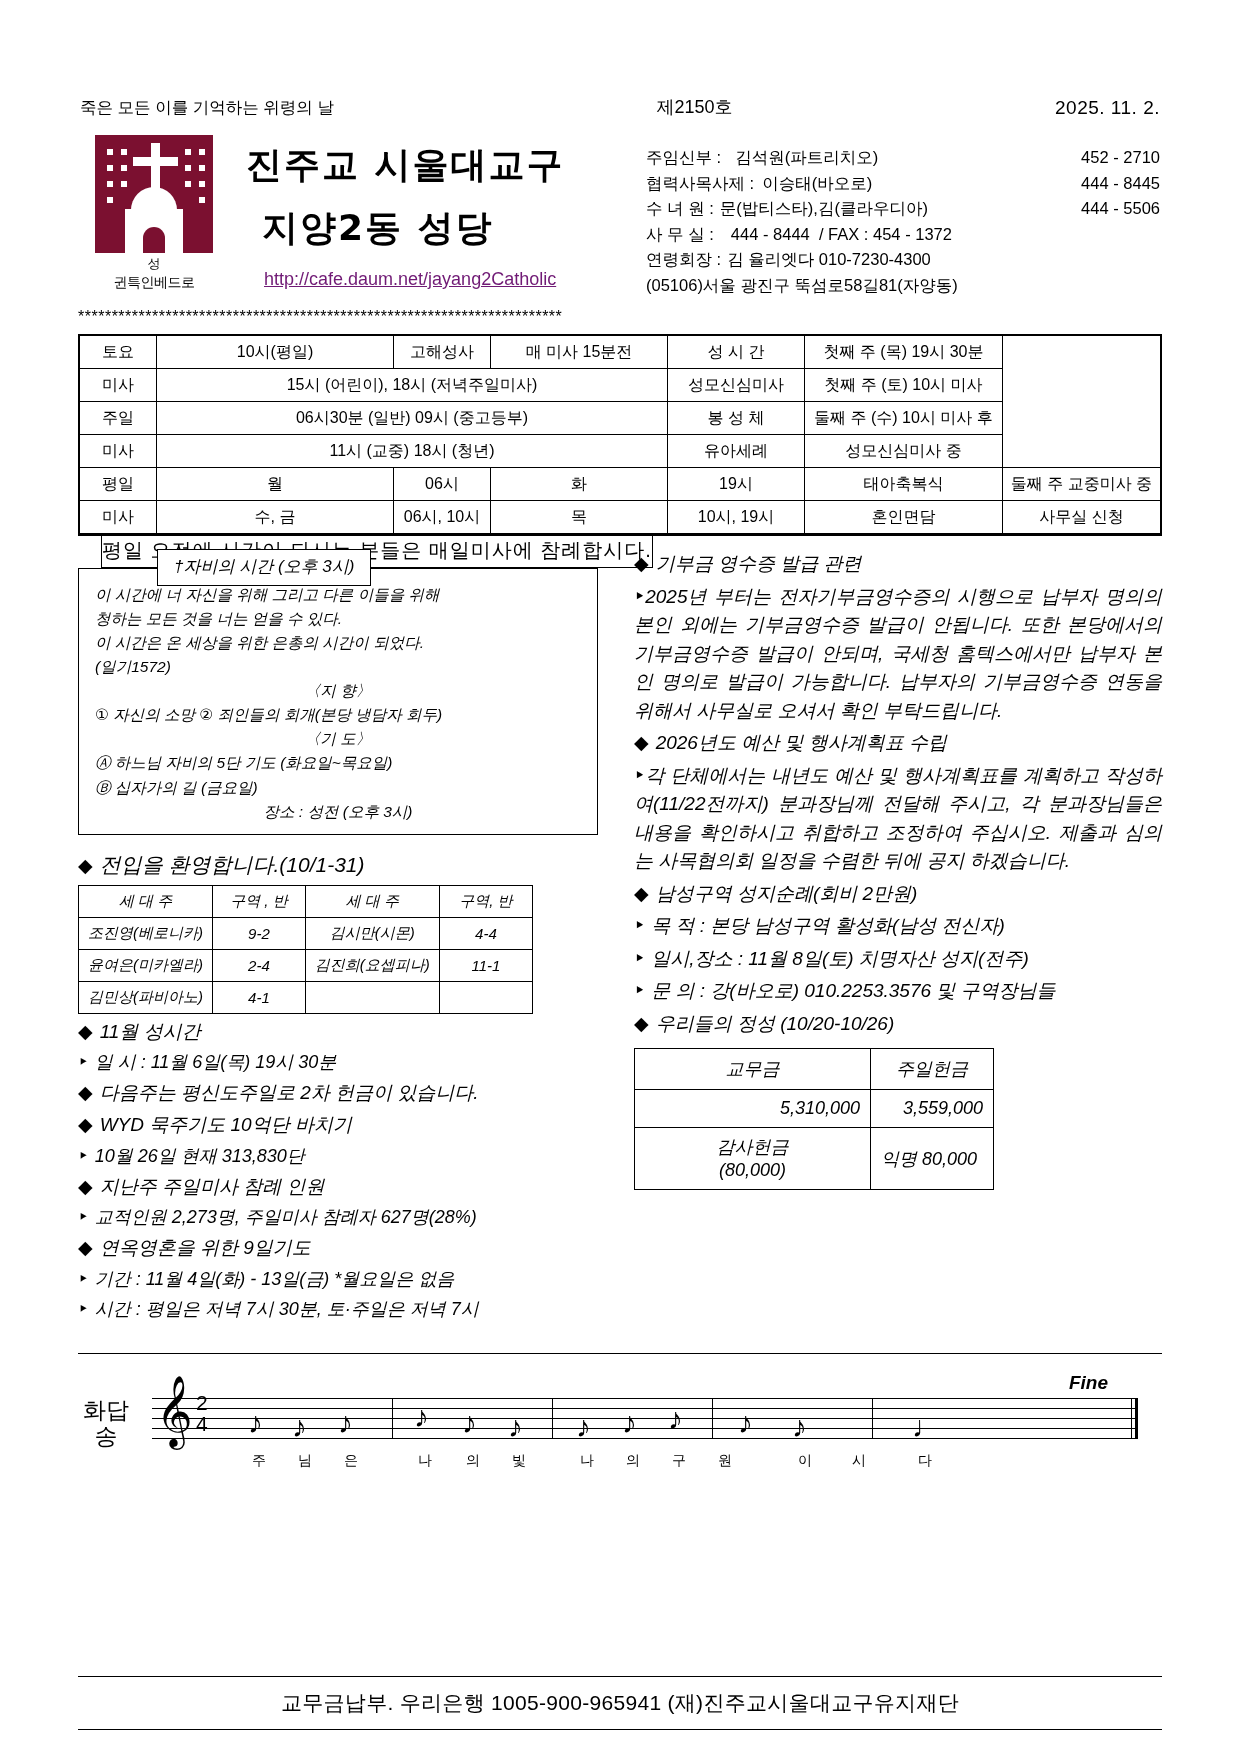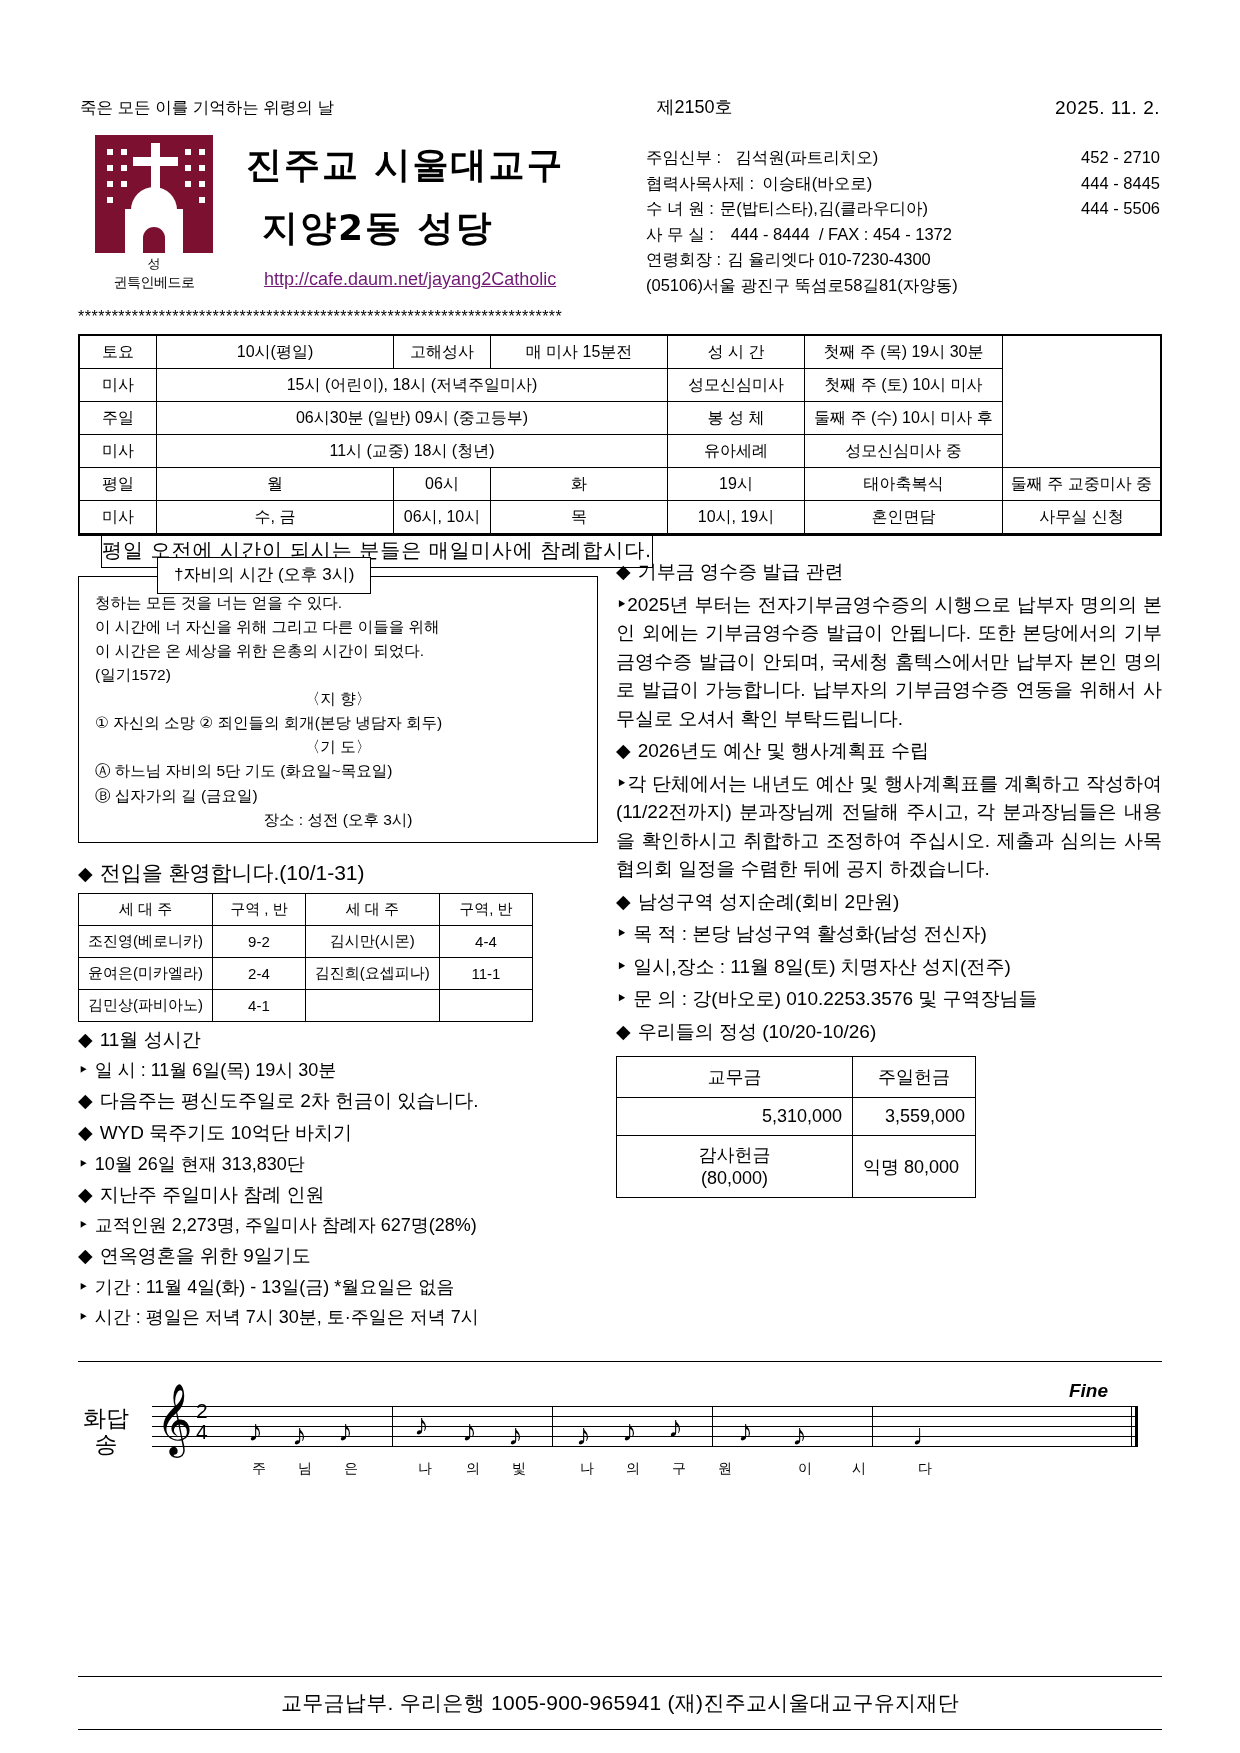--- a/index.html
+++ b/index.html
@@ -37,21 +37,21 @@
   .contact .tel{margin-left:auto;white-space:pre;}
 
   .stars{padding:0 78px;margin-top:10px;font-size:16px;letter-spacing:0.5px;overflow:hidden;white-space:nowrap;}
 
   
   .sched{margin:8px 78px 0;border:2px solid #000;border-collapse:collapse;width:1084px;font-size:16px;}
   .sched td{border:1px solid #000;text-align:center;padding:5px 3px;height:22px;}
   .sched .note{font-size:20px;padding:5px 0;letter-spacing:1px;margin-left:21px;}
 
   
-  .cols{display:flex;padding:0 78px;margin-top:18px;gap:18px;}
+  .cols{display:flex;padding:0 78px;margin-top:10px;gap:36px;font-style:italic;}
   .col-l{width:520px;flex:0 0 520px;}
   .col-r{flex:1;}
 
   .mercy-box{position:relative;border:1px solid #000;margin-top:22px;padding:14px 16px 10px;font-size:15.5px;line-height:1.55;}
   .mercy-title{position:absolute;top:-20px;left:78px;border:1px solid #000;background:#fff;padding:4px 16px;font-size:17px;}
   .center{text-align:center;}
   .right{text-align:left;}
 
   h3.blk{font-size:21px;margin:16px 0 6px;font-weight:400;}
   .diamond::before{content:"◆";margin-right:7px;font-size:19px;}
@@ -221,22 +221,22 @@
     </tr>
   </tbody>
     </table>
 
   <div class="cols">
 
     <div class="col-l">
 
       <div class="mercy-box">
         <div class="mercy-title">†자비의 시간 (오후 3시)</div>
+        <div>이 시간에 너 자신을 위해 그리고 다른 이들을 위해</div>
         <div>청하는 모든 것을 너는 얻을 수 있다.</div>
-        <div>이 시간에 너 자신을 위해 그리고 다른 이들을 위해</div>
         <div>이 시간은 온 세상을 위한 은총의 시간이 되었다.</div>
         <div class="right">(일기1572)</div>
         <div class="center">〈지  향〉</div>
         <div>① 자신의 소망 ② 죄인들의 회개(본당 냉담자 회두)</div>
         <div class="center">〈기  도〉</div>
         <div>Ⓐ 하느님 자비의 5단 기도 (화요일~목요일)</div>
         <div>Ⓑ 십자가의 길 (금요일)</div>
         <div class="center">장소 : 성전 (오후 3시)</div>
       </div>
 

